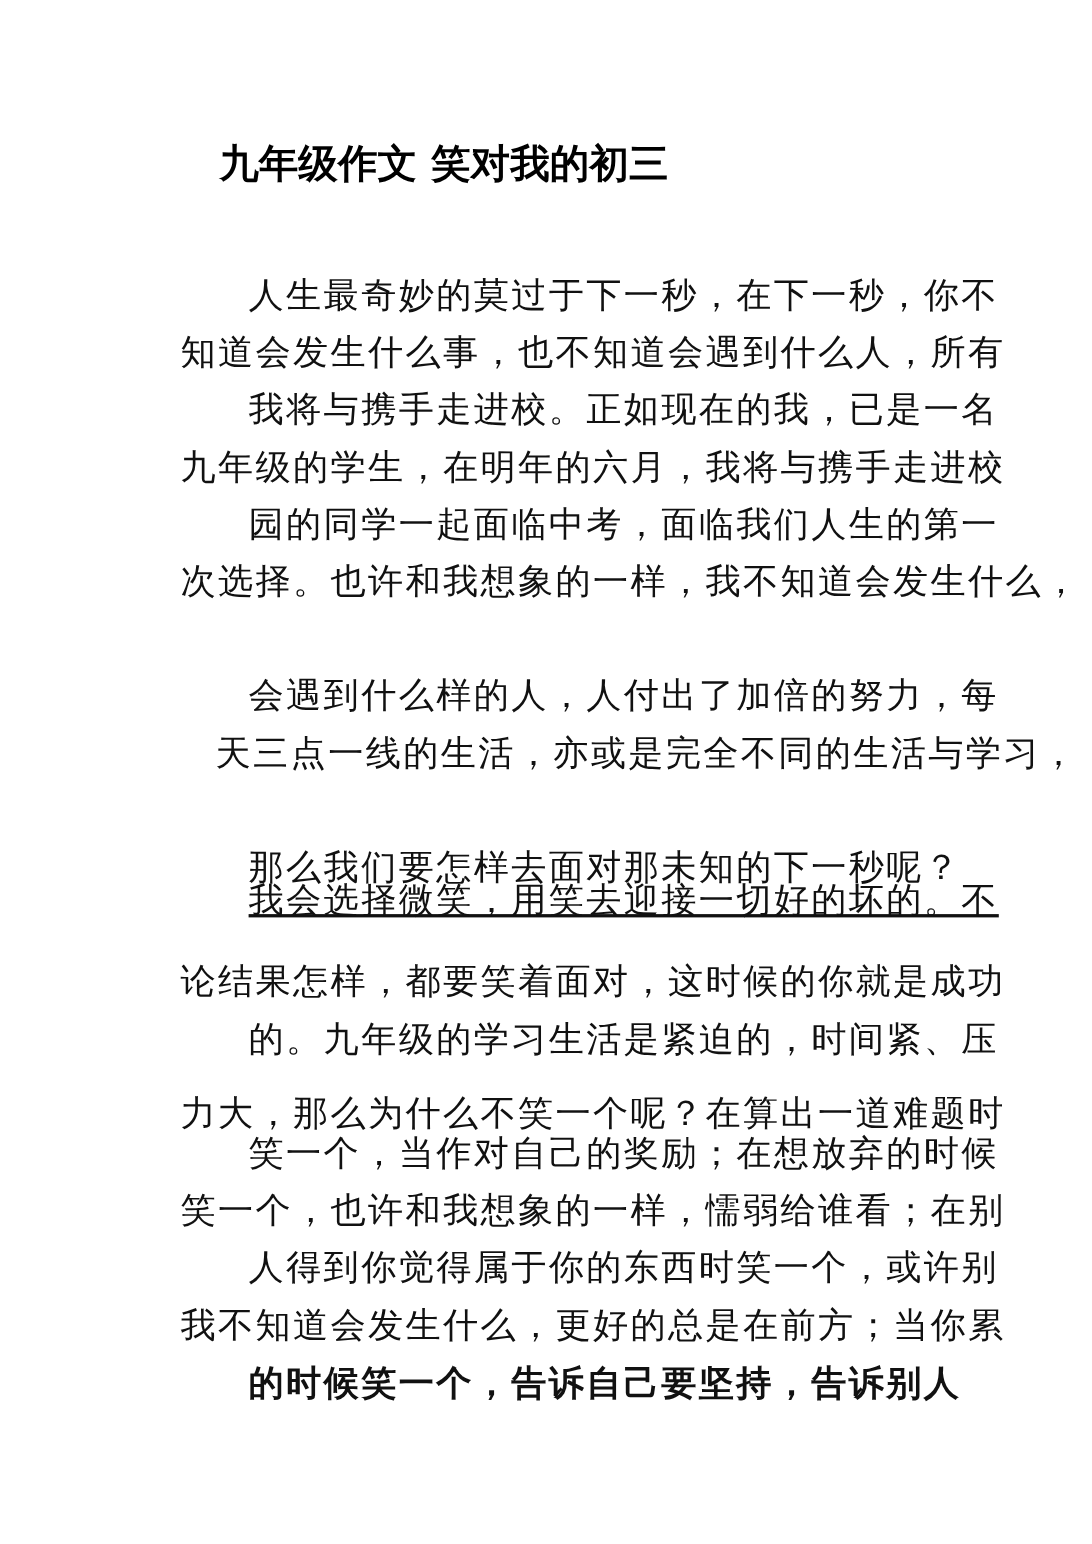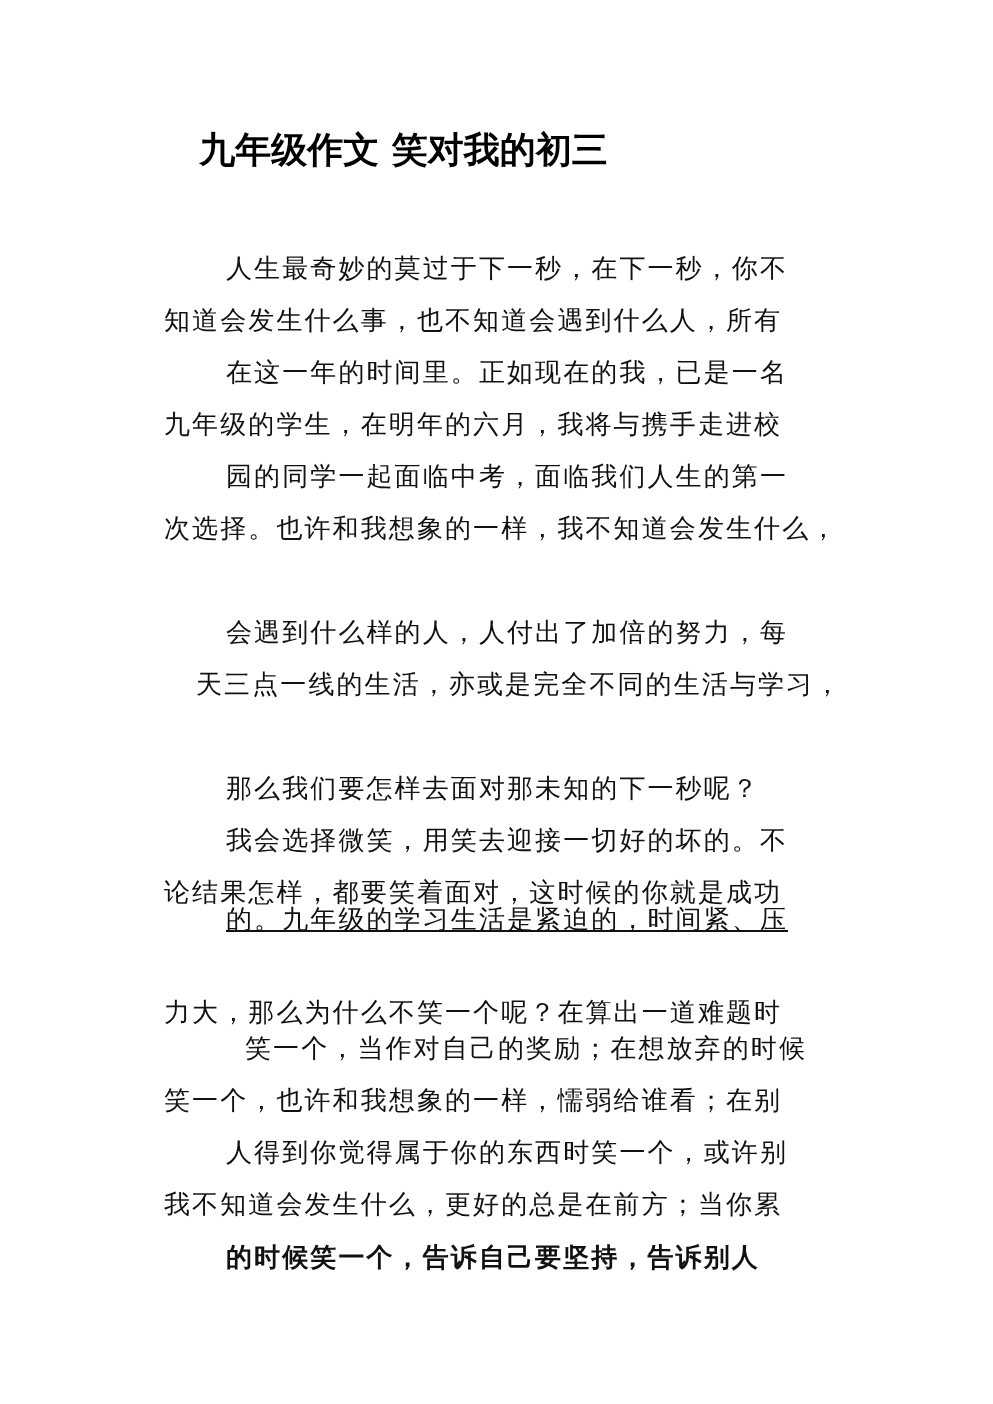--- a/index.html
+++ b/index.html
@@ -25,46 +25,46 @@
       font-weight: bold;
       font-size: 36px;
       line-height: 52px;
       letter-spacing: 0px;
       color: #000000;
       margin: 0;
     }
     .line {
       position: absolute;
       white-space: nowrap;
-      font-size: 26px;
+      font-size: 32px;
       line-height: 34px;
       letter-spacing: 2.1px;
       color: #111111;
       text-align: right;
     }
     .line.indent { left: 226px; }
     .line.flush { left: 164px; }
   </style>
 </head>
 <body>
 
 <h1 class="page-title">九年级作文 笑对我的初三</h1>
 
 <div>
   <div class="line indent" style="top: 251px;">人生最奇妙的莫过于下一秒，在下一秒，你不</div>
   <div class="line flush" style="top: 303px;">知道会发生什么事，也不知道会遇到什么人，所有</div>
-  <div class="line indent" style="top: 355px;">在这一年的时间里。正如现在的我，已是一名</div>
+  <div class="line indent" style="top: 355px;">我将与携手走进校。正如现在的我，已是一名</div>
   <div class="line flush" style="top: 407px;">九年级的学生，在明年的六月，我将与携手走进校</div>
   <div class="line indent" style="top: 459px;">园的同学一起面临中考，面临我们人生的第一</div>
   <div class="line flush" style="top: 511px;">次选择。也许和我想象的一样，我不知道会发生什么，</div>
   <div class="line indent" style="top: 615px;">会遇到什么样的人，人付出了加倍的努力，每</div>
   <div class="line flush" style="top: 667px; margin-left: 32px;">天三点一线的生活，亦或是完全不同的生活与学习，</div>
   <div class="line indent" style="top: 771px;">那么我们要怎样去面对那未知的下一秒呢？</div>
-  <div class="line indent" style="top: 823px;">我会选择微笑，用笑去迎接一切好的坏的。不</div>
+  <div class="line indent" style="top: 801px; text-decoration: underline;">我会选择微笑，用笑去迎接一切好的坏的。不</div>
   <div class="line flush" style="top: 875px;">论结果怎样，都要笑着面对，这时候的你就是成功</div>
-  <div class="line indent" style="top: 902px; text-decoration: underline;">的。九年级的学习生活是紧迫的，时间紧、压</div>
+  <div class="line indent" style="top: 927px;">的。九年级的学习生活是紧迫的，时间紧、压</div>
   <div class="line flush" style="top: 979px; margin-top: 16px;">力大，那么为什么不笑一个呢？在算出一道难题时</div>
-  <div class="line indent" style="top: 1031px; margin-left: 19px;">笑一个，当作对自己的奖励；在想放弃的时候</div>
+  <div class="line indent" style="top: 1031px;">笑一个，当作对自己的奖励；在想放弃的时候</div>
   <div class="line flush" style="top: 1083px;">笑一个，也许和我想象的一样，懦弱给谁看；在别</div>
   <div class="line indent" style="top: 1135px;">人得到你觉得属于你的东西时笑一个，或许别</div>
   <div class="line flush" style="top: 1187px;">我不知道会发生什么，更好的总是在前方；当你累</div>
   <div class="line indent" style="top: 1240px; font-weight: bold;">的时候笑一个，告诉自己要坚持，告诉别人</div>
 </div>
 
 </body></html>

